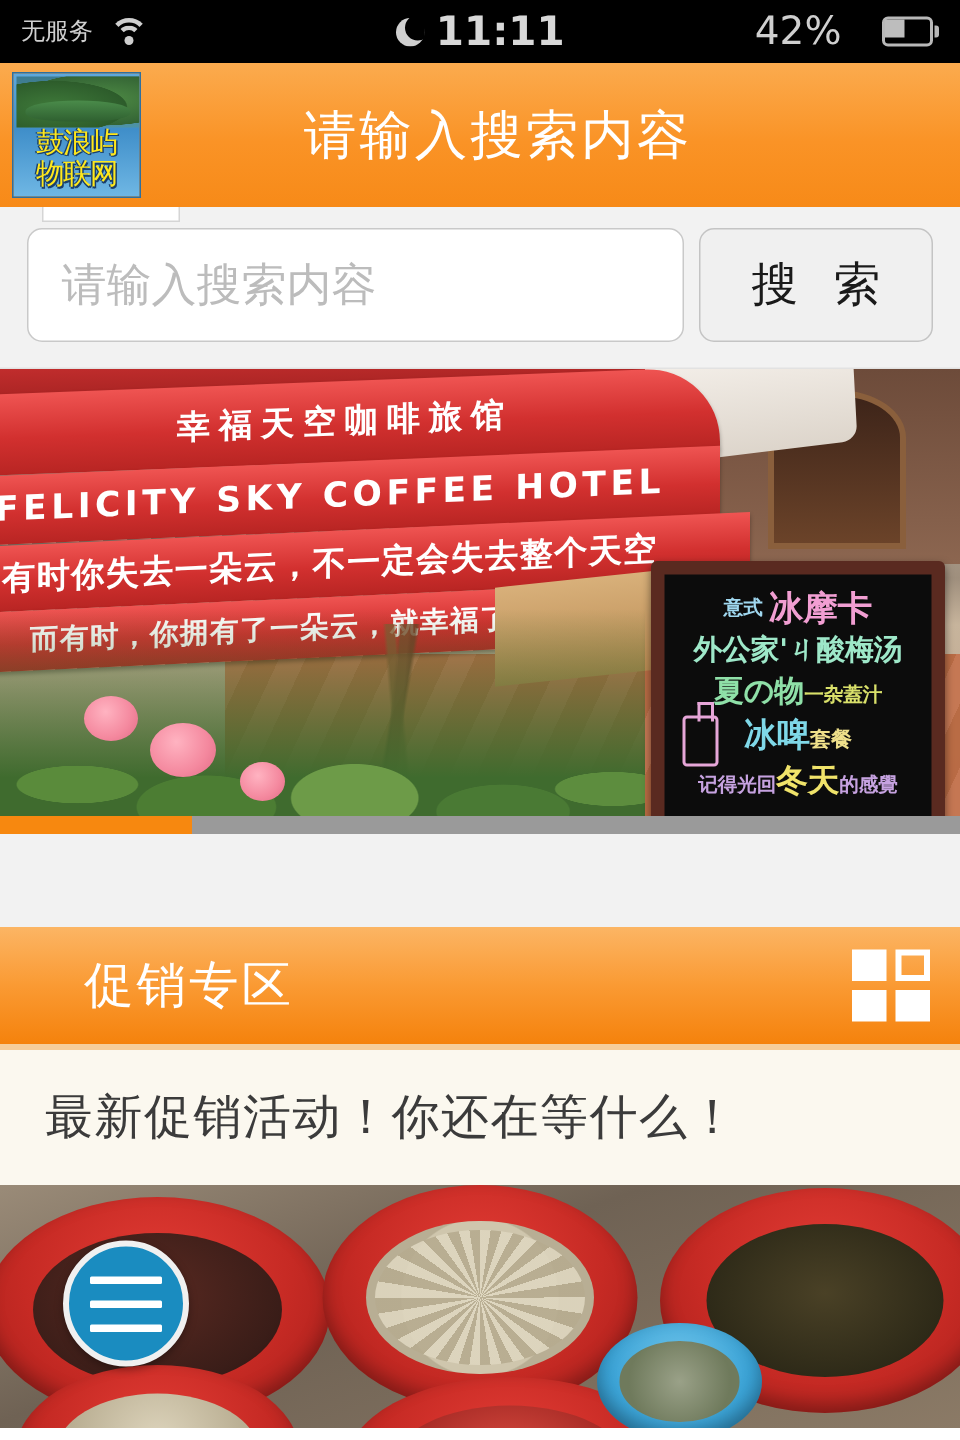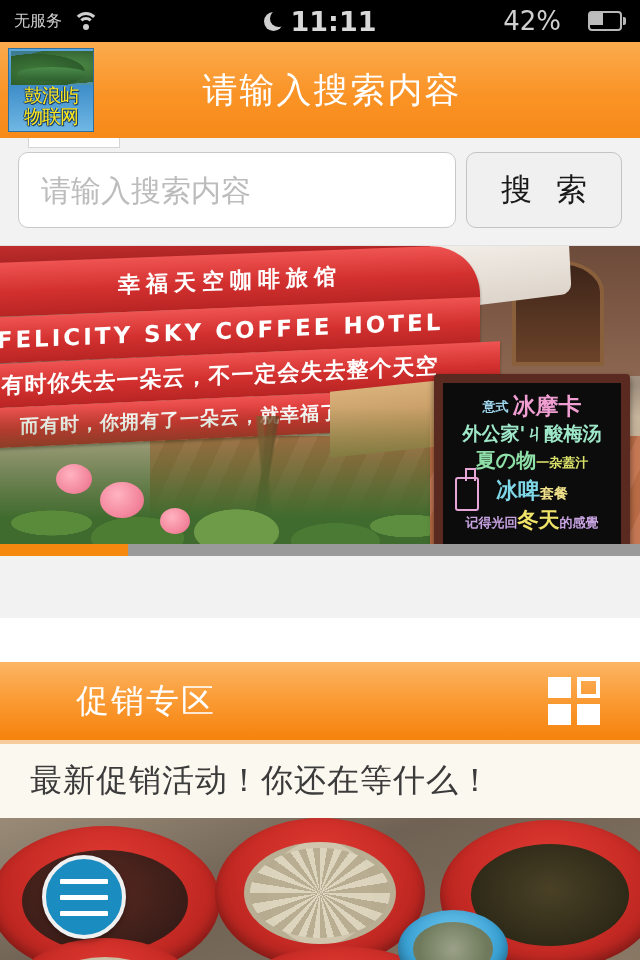--- a/index.html
+++ b/index.html
@@ -257,34 +257,34 @@
   .slider-bar { position:absolute; left:0; bottom:0; width:100%; height:12px; background:#9a9a9a; }
   .slider-bar .fill { height:100%; background:#f7880f; }
 
   
   .spacer { height:62px; background:#f2f2f2; }
 
   
   .promo-header {
     height:78px; width:100%;
     background:linear-gradient(180deg,#fcb564 0%,#fa9a33 50%,#f5820c 100%);
-    display:flex; align-items:center; padding:0 40px;margin-top:44px;
+    display:flex; align-items:center; padding:0 20px;
   }
   .promo-title { color:#ffffff; font-size:33px; letter-spacing:2px; margin-left:36px; }
   .grid-icon {
     margin-left:auto; width:52px; height:48px;
     display:grid; grid-template-columns:1fr 1fr; grid-template-rows:1fr 1fr; gap:6px;
   }
   .grid-icon span { background:#ffffff; display:block; }
   .grid-icon span.hollow { background:transparent; border:4px solid #ffffff; }
 
   .promo-divider { height:4px; background:#f6cd9a; }
 
   .promo-text {
-    background:#fbf8ef; height:74px; display:flex; align-items:center;
+    background:#fbf8ef; height:90px; display:flex; align-items:center;
     padding:0 30px; font-size:32px; color:#3b3b3b; letter-spacing:1px;
   }
 
   
   .bottom-photo { position:relative; width:100%; height:162px; overflow:hidden; background:#7a6b5c; }
   .bp-bg {
     position:absolute; inset:0;
     background:linear-gradient(160deg,#9a8b78 0%,#6f6254 40%,#8b7a66 100%);
   }
   .basin {

